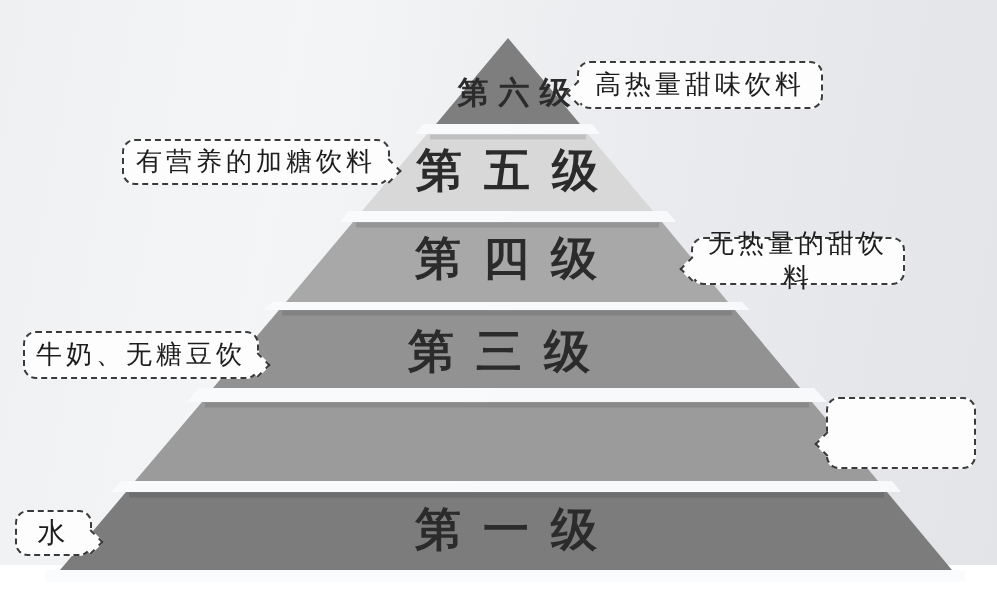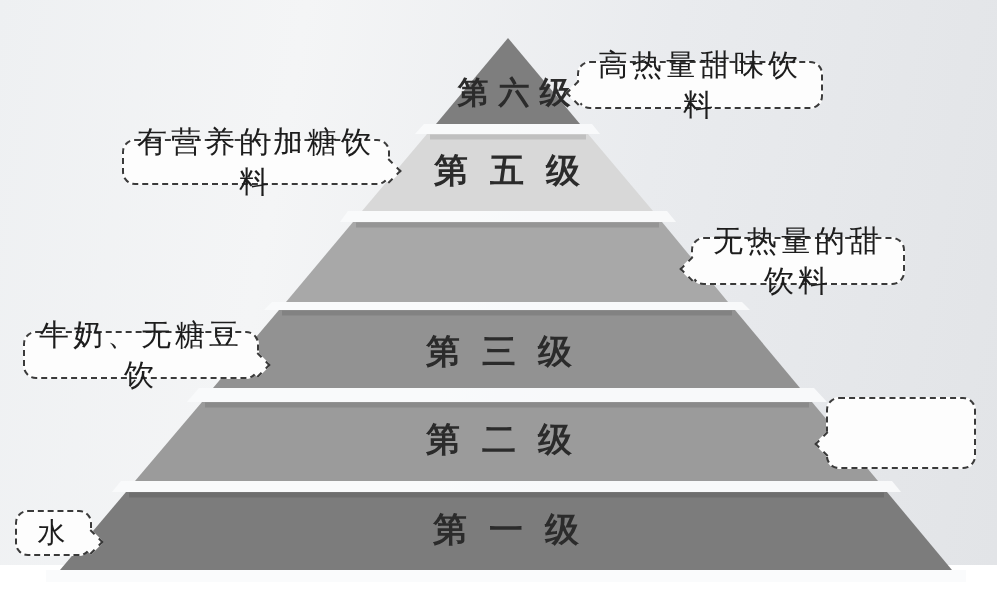--- a/index.html
+++ b/index.html
@@ -4,28 +4,28 @@
 <style>
   html,body{margin:0;padding:0;}
   body{width:997px;height:591px;overflow:hidden;
        font-family:"Liberation Serif","DejaVu Serif",serif;}
   .stage{position:relative;width:997px;height:565px;
          background:linear-gradient(100deg,#eef0f2 0%,#f4f5f6 28%,#e9ebee 62%,#e2e4e7 100%);}
   .stage svg{position:absolute;left:0;top:0;}
 
   
   .lvl{position:absolute;transform:translate(-50%,-50%);
-       font-size:34px;font-weight:600;color:#2b2b2b;white-space:nowrap;
+       font-size:46px;font-weight:600;color:#2b2b2b;white-space:nowrap;
        letter-spacing:22px;padding-left:22px;}
   .lvl.small{font-size:31px;letter-spacing:10px;padding-left:10px;}
 
   
   .callout{position:absolute;background:#fdfdfd;border:2px dashed #3a3a3a;
            border-radius:13px;display:flex;align-items:center;justify-content:center;
-           font-size:30px;color:#1d1d1d;letter-spacing:4px;white-space:pre-line;
+           font-size:26px;color:#1d1d1d;letter-spacing:4px;white-space:pre-line;
            text-align:center;line-height:1.32;box-sizing:border-box;}
   .callout .txt{padding:0 6px;}
   .tail{position:absolute;width:16px;height:16px;background:#fdfdfd;}
   .tail-l{left:-10px;bottom:5px;border-left:2px dashed #3a3a3a;
           border-bottom:2px dashed #3a3a3a;transform:rotate(45deg);}
   .tail-r{right:-10px;bottom:3px;border-right:2px dashed #3a3a3a;
           border-bottom:2px dashed #3a3a3a;transform:rotate(-45deg);}
   .c-water{font-size:28px;}
 </style>
 </head>
@@ -55,22 +55,22 @@
       <line x1="430" y1="137" x2="586" y2="137"></line>
       <line x1="356" y1="225" x2="659" y2="225"></line>
       <line x1="282" y1="313" x2="732" y2="313"></line>
       <line x1="205" y1="405" x2="809" y2="405"></line>
       <line x1="129" y1="495" x2="884" y2="495"></line>
     </g>
   </svg>
 
   <div class="lvl small" style="left:514px;top:93px;">第六级</div>
   <div class="lvl" style="left:507px;top:171px;">第五级</div>
+  <div class="lvl" style="left:506px;top:259px;">第四级</div>
   <div class="lvl" style="left:499px;top:352px;">第三级</div>
-  <div class="lvl" style="left:499px;top:440px;">第二级</div>
   <div class="lvl" style="left:506px;top:530px;font-family:Liberation Serif, serif;">第一级</div>
 
   <div class="callout" style="left:577px;top:61px;width:246px;height:48px;">
     <span class="txt">高热量甜味饮料</span>
     <i class="tail tail-l"></i>
   </div>
 
   <div class="callout" style="left:122px;top:139px;width:268px;height:46px;">
     <span class="txt">有营养的加糖饮料</span>
     <i class="tail tail-r"></i>

